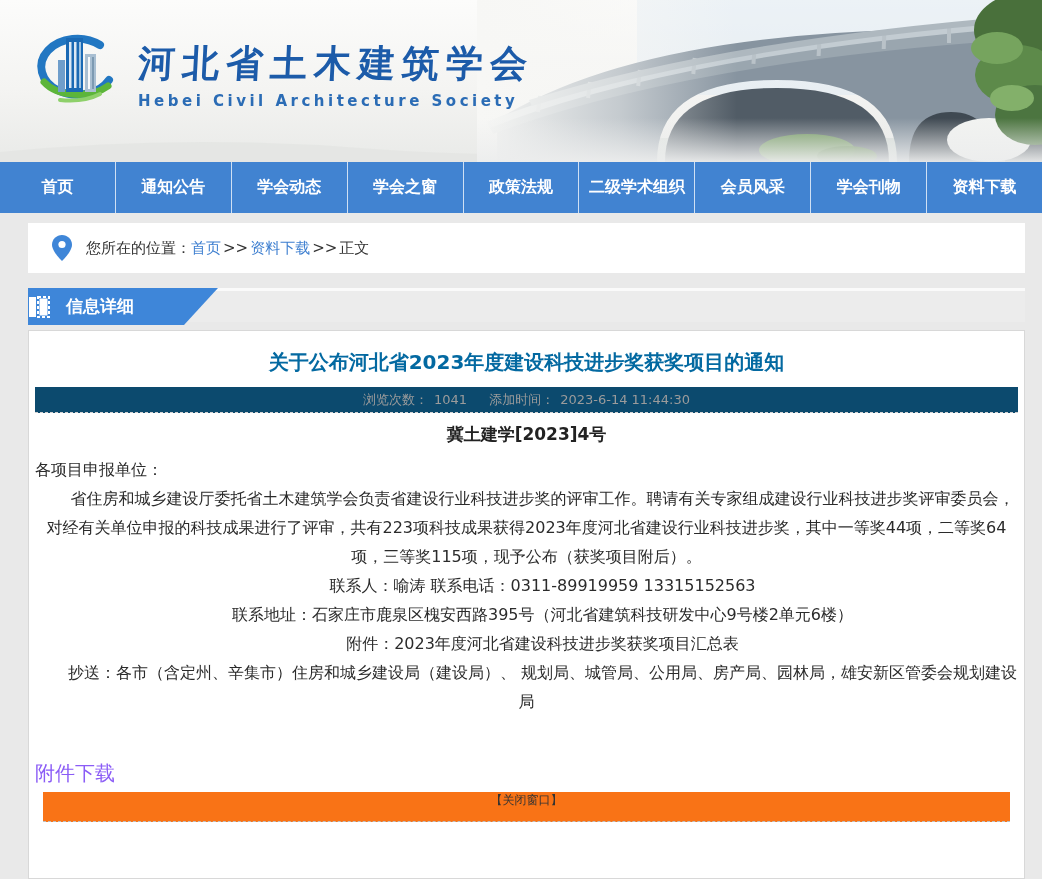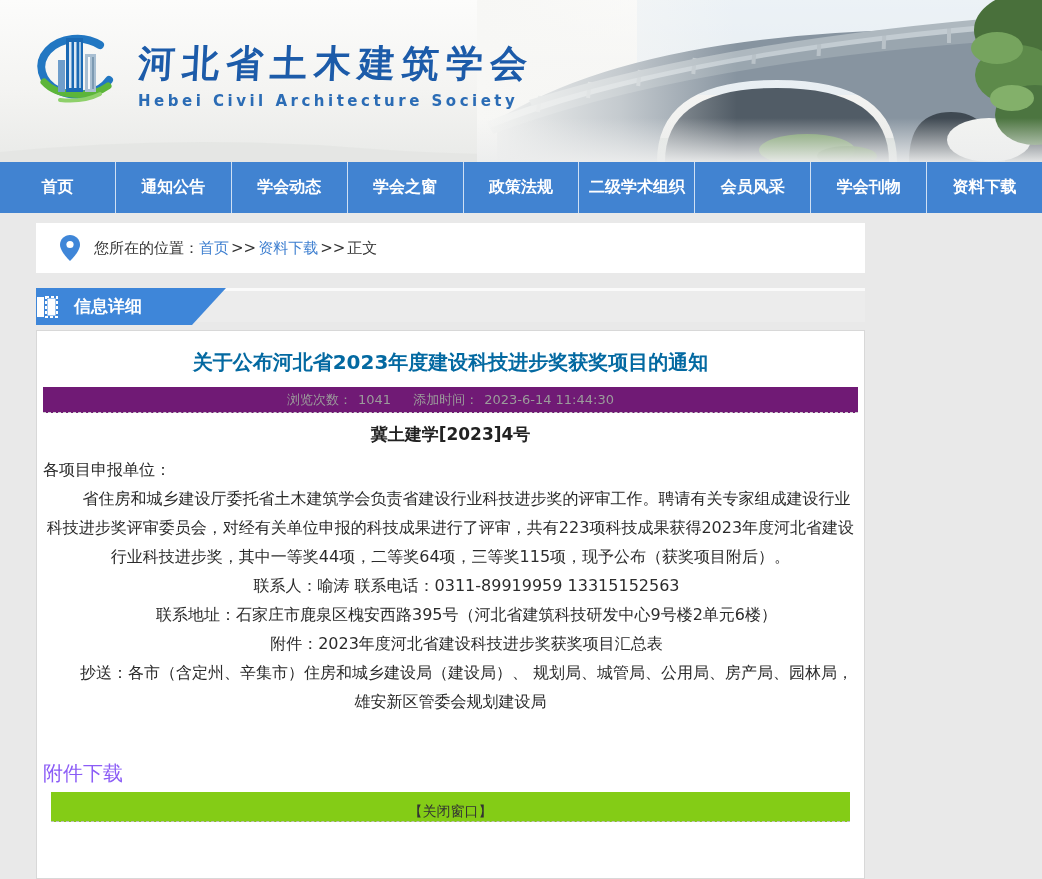--- a/index.html
+++ b/index.html
@@ -29,21 +29,21 @@
   .bridge { position:absolute; right:0; top:0; width:565px; height:162px; }
   
   .nav { display:flex; width:1042px; height:51px; background:#4183d1; }
   .nav-item {
     flex:1 1 0; display:flex; align-items:center; justify-content:center;
     color:#fff; font-size:16px; font-weight:bold; cursor:pointer;
     border-right:1px solid rgba(255,255,255,.75);
   }
   .nav-item:last-child { border-right:none; }
   
-  .content { width:829px; margin-left:36px; }
+  .content { width:997px; margin-left:28px; }
   .crumb-bar {
     margin-top:10px; height:50px; background:#ffffff;
     display:flex; align-items:center; padding-left:24px; font-size:15px; color:#333;
   }
   .crumb-pin { width:20px; height:26px; margin-right:14px; }
   .crumb-link { color:#3e7fd0; text-decoration:none; cursor:pointer; }
   .crumb-sep { color:#333; margin:0 2px; }
   .crumb-current { color:#333; }
   
   .section-bar {
@@ -59,35 +59,35 @@
   .book-icon { width:26px; height:22px; margin-right:12px; }
   
   .article-box {
     margin-top:8px; height:549px; background:#fff; border:1px solid #d8d8d8;
     padding:16px 6px 0 6px; overflow:hidden;
   }
   .article-title {
     text-align:center; font-size:20px; font-weight:bold; color:#0369a1; line-height:30px;
   }
   .meta-bar {
-    margin-top:10px; height:26px; background:#701a75;
+    margin-top:10px; height:26px; background:#0c4a6e;
     display:flex; align-items:center; justify-content:center;
     font-size:13px; color:#9b9b9b;
     border-bottom:1px dashed #cfcfcf;
   }
   .meta-bar span { margin:0 3px; }
   .doc-number { margin-top:8px; text-align:center; font-size:17px; font-weight:bold; color:#222; line-height:26px; }
   .body-text { margin-top:8px; font-size:16px; color:#2b2b2b; line-height:29px; }
   .body-text p.indent { text-indent:2em;text-align:center; }
   .article-date { margin-top:28px; text-align:center; font-size:16px; color:#2b2b2b; line-height:29px; }
   .attach-label { margin-top:44px; font-size:20px; color:#8b5cf6; line-height:26px; }
   .close-bar {
-    margin:6px 8px 0 8px; height:30px; background:#84cc16;
-    display:flex; align-items:flex-end; justify-content:center;
-    font-size:14px; color:#333;
+    margin:6px 8px 0 8px; height:30px; background:#f97316;
+    display:flex; align-items:flex-start; justify-content:center;
+    font-size:12px; color:#333;
     border-bottom:1px dashed #bfbfbf;
   }
   .close-link { cursor:pointer; color:#333; }
 </style>
 </head>
 <body>
 
 <div class="banner">
   <svg class="banner-wave" viewBox="0 0 1042 40" preserveAspectRatio="none">
     <path d="M0,30 Q180,12 360,26 T700,22 T1042,30 L1042,40 L0,40 Z" fill="#e4e5e2" opacity="0.8"></path>

